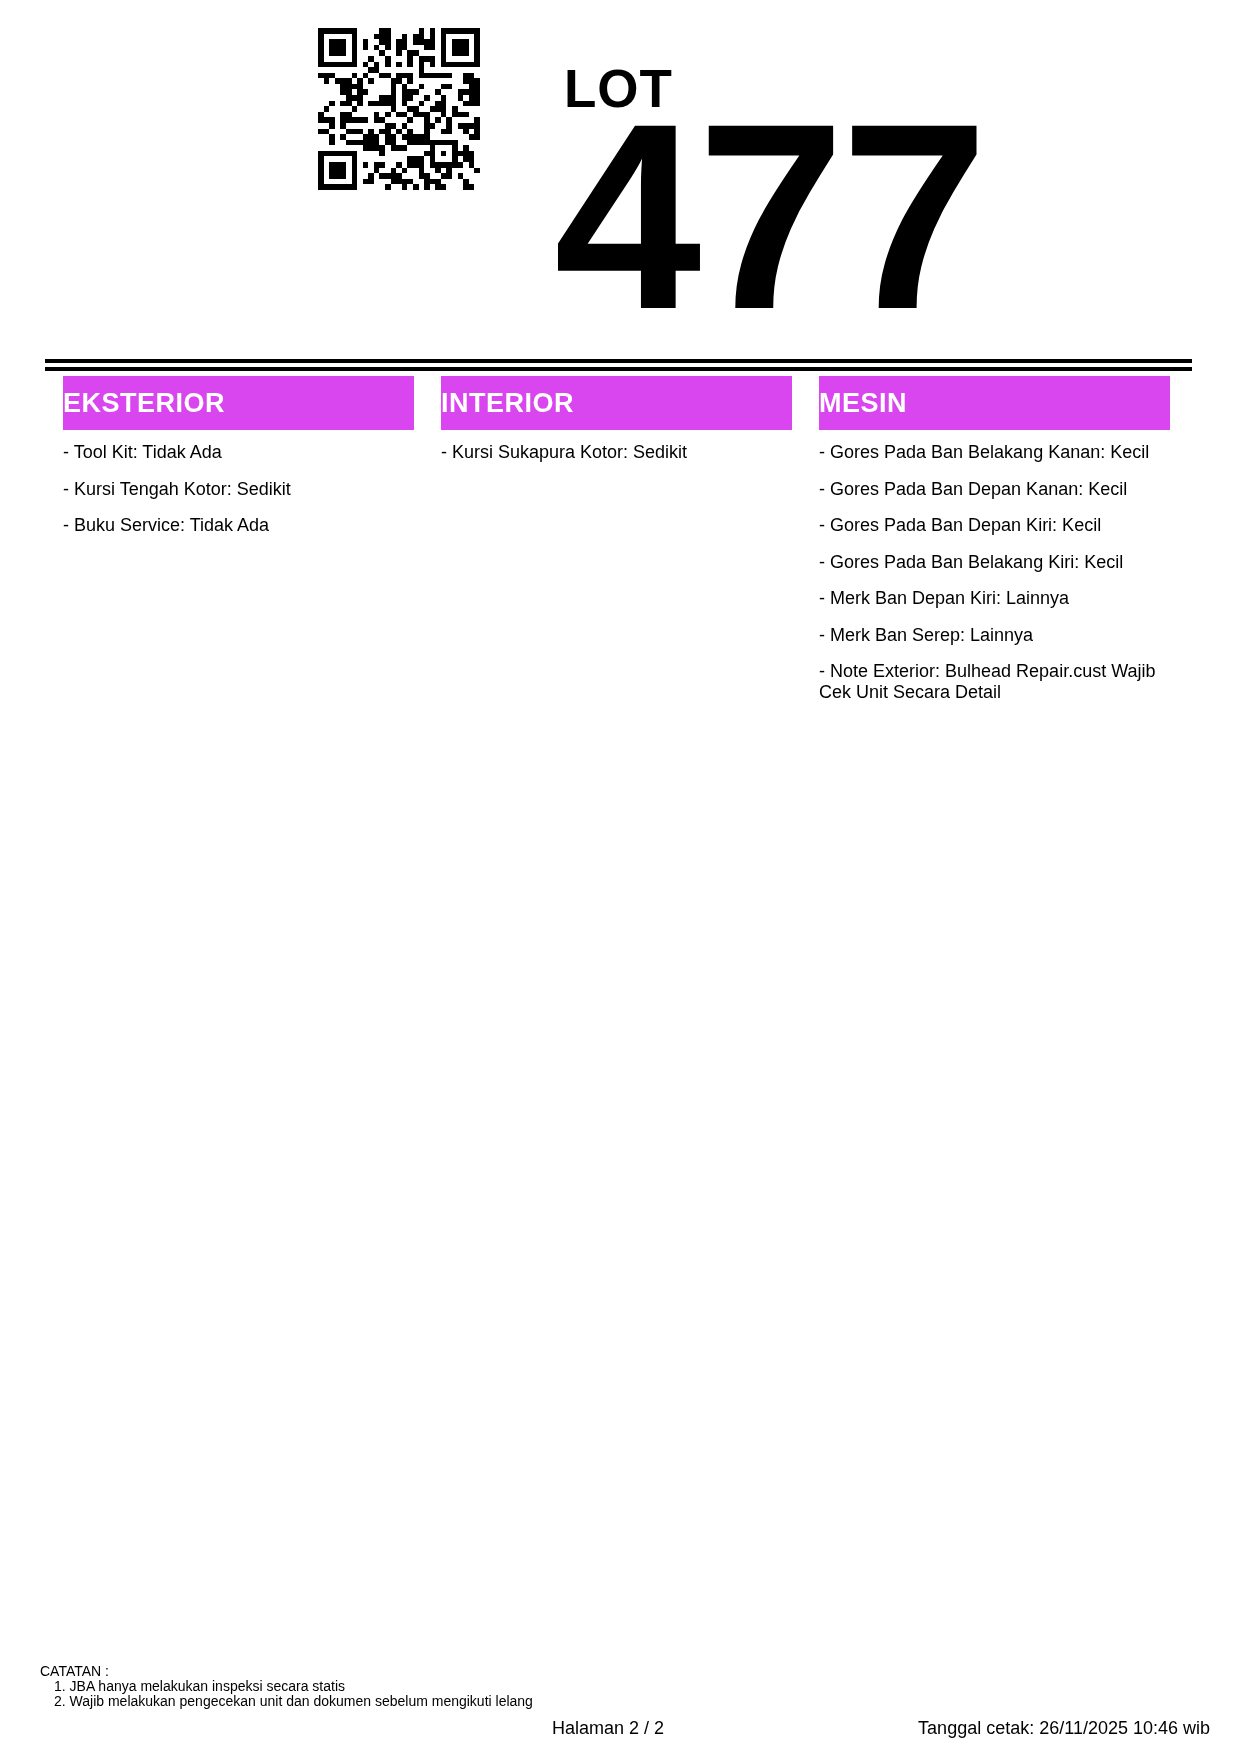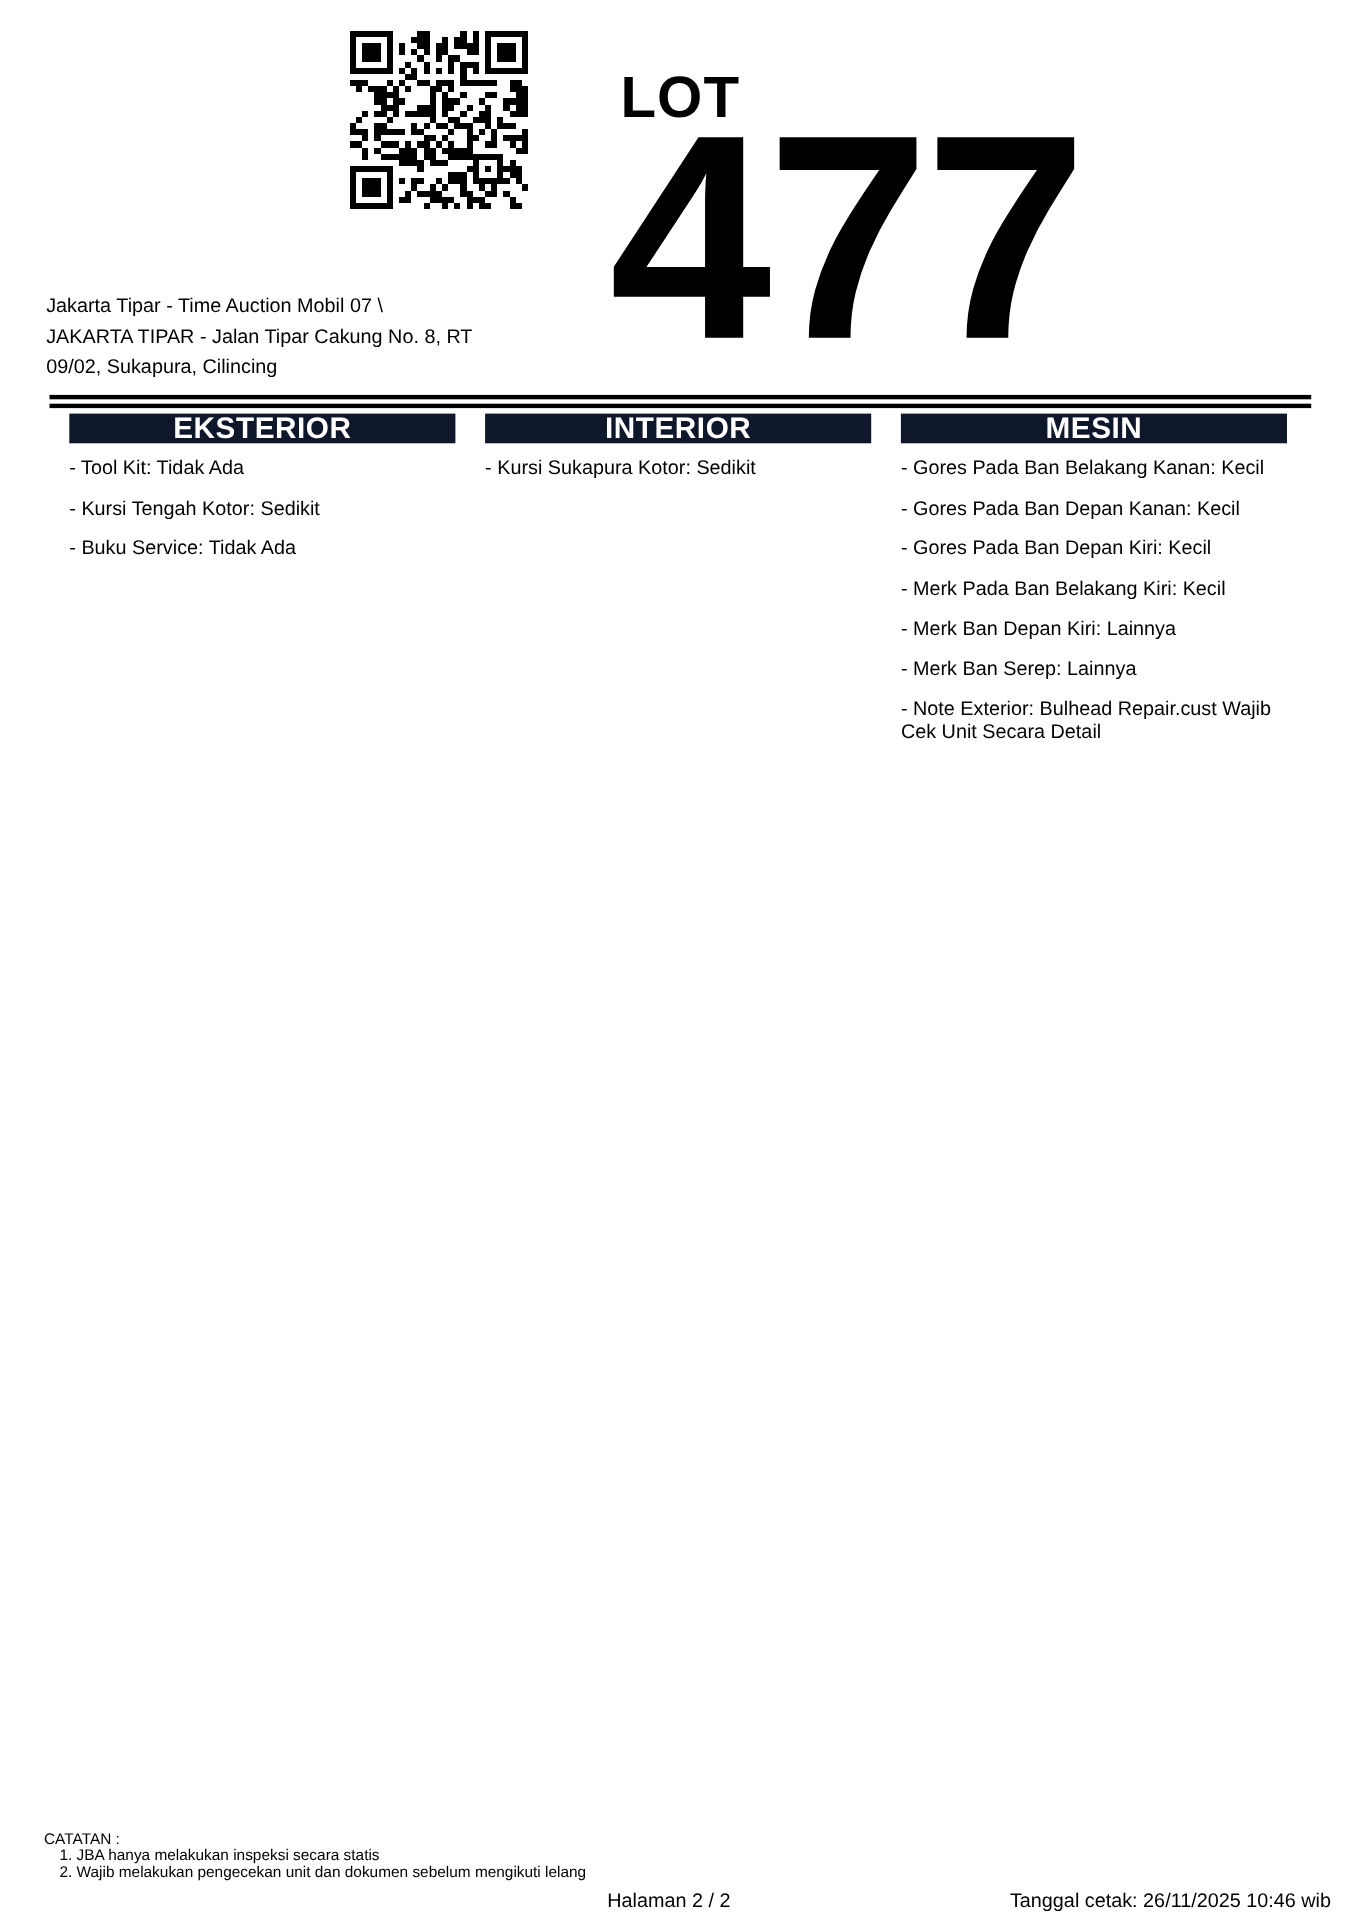--- a/index.html
+++ b/index.html
@@ -40,25 +40,25 @@
   }
   
   .grid{
     position:absolute;left:63px;top:376px;
     width:1107px;
     display:grid;
     grid-template-columns:351px 351px 351px;
     column-gap:27px;
   }
   .hdr{
-    height:27px;
+    height:54px;
     margin-bottom:7px;
-    background:#0f172a;
+    background:#d946ef;
     color:#fff;
-    display:flex;align-items:center;justify-content:center;
+    display:flex;align-items:center;
     font-size:27px;font-weight:bold;letter-spacing:0.5px;
   }
   .cell{
     min-height:36.5px;
     display:flex;flex-direction:row;
   }
   .cell .txt{
     flex:1;
     padding-top:5px;
     font-size:18px;line-height:21px;
@@ -488,25 +488,20 @@
       <rect x="21" y="28" width="1" height="1" fill="#000"></rect>
       <rect x="22" y="28" width="1" height="1" fill="#000"></rect>
       <rect x="26" y="28" width="1" height="1" fill="#000"></rect>
       <rect x="27" y="28" width="1" height="1" fill="#000"></rect>
     </svg>
 
   <div class="lot-label">LOT</div>
 
   <div class="lot-number">477</div>
 
-  <div class="address">
-    <div>Jakarta Tipar - Time Auction Mobil 07 \</div>
-    <div>JAKARTA TIPAR - Jalan Tipar Cakung No. 8, RT</div>
-    <div>09/02, Sukapura, Cilincing</div>
-  </div>
 
   <div class="double-rule"></div>
 
   <div class="grid" id="inspection-grid">
       <div class="hdr">
         <span>EKSTERIOR</span>
       </div>
       <div class="hdr">
         <span>INTERIOR</span>
       </div>
@@ -551,21 +546,21 @@
       </div>
       <div class="cell">
         <div class="txt"></div>
         <div class="dot"></div>
       </div>
       <div class="cell">
         <div class="txt"></div>
         <div class="dot"></div>
       </div>
       <div class="cell">
-        <div class="txt">- Merk Pada Ban Belakang Kiri: Kecil</div>
+        <div class="txt">- Gores Pada Ban Belakang Kiri: Kecil</div>
         <div class="dot"></div>
       </div>
       <div class="cell">
         <div class="txt"></div>
         <div class="dot"></div>
       </div>
       <div class="cell">
         <div class="txt"></div>
         <div class="dot"></div>
       </div>

